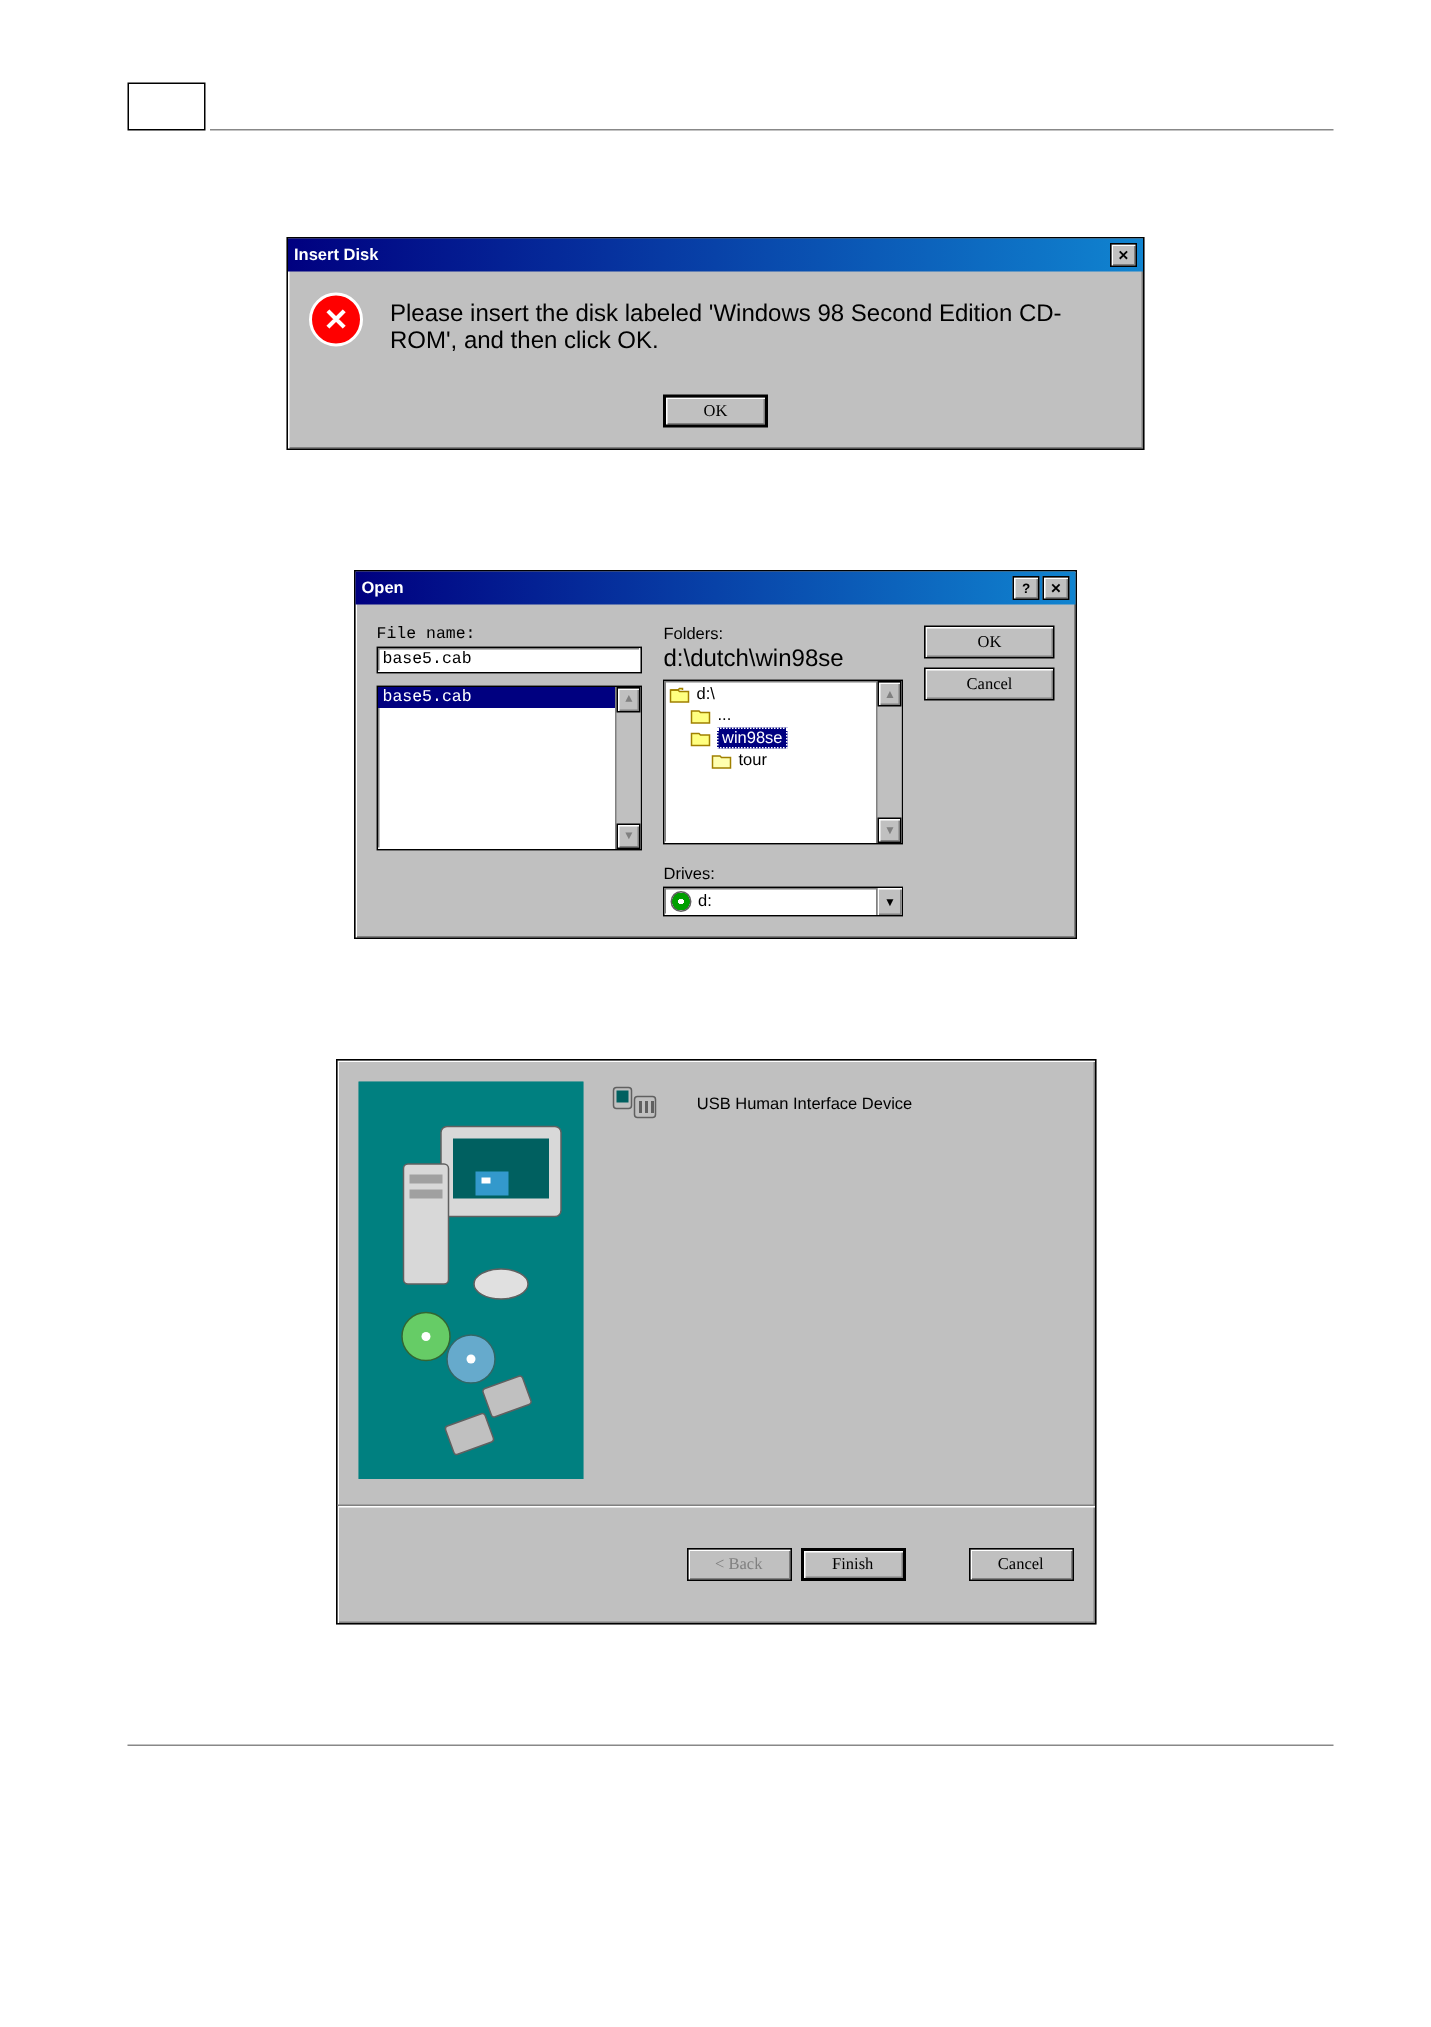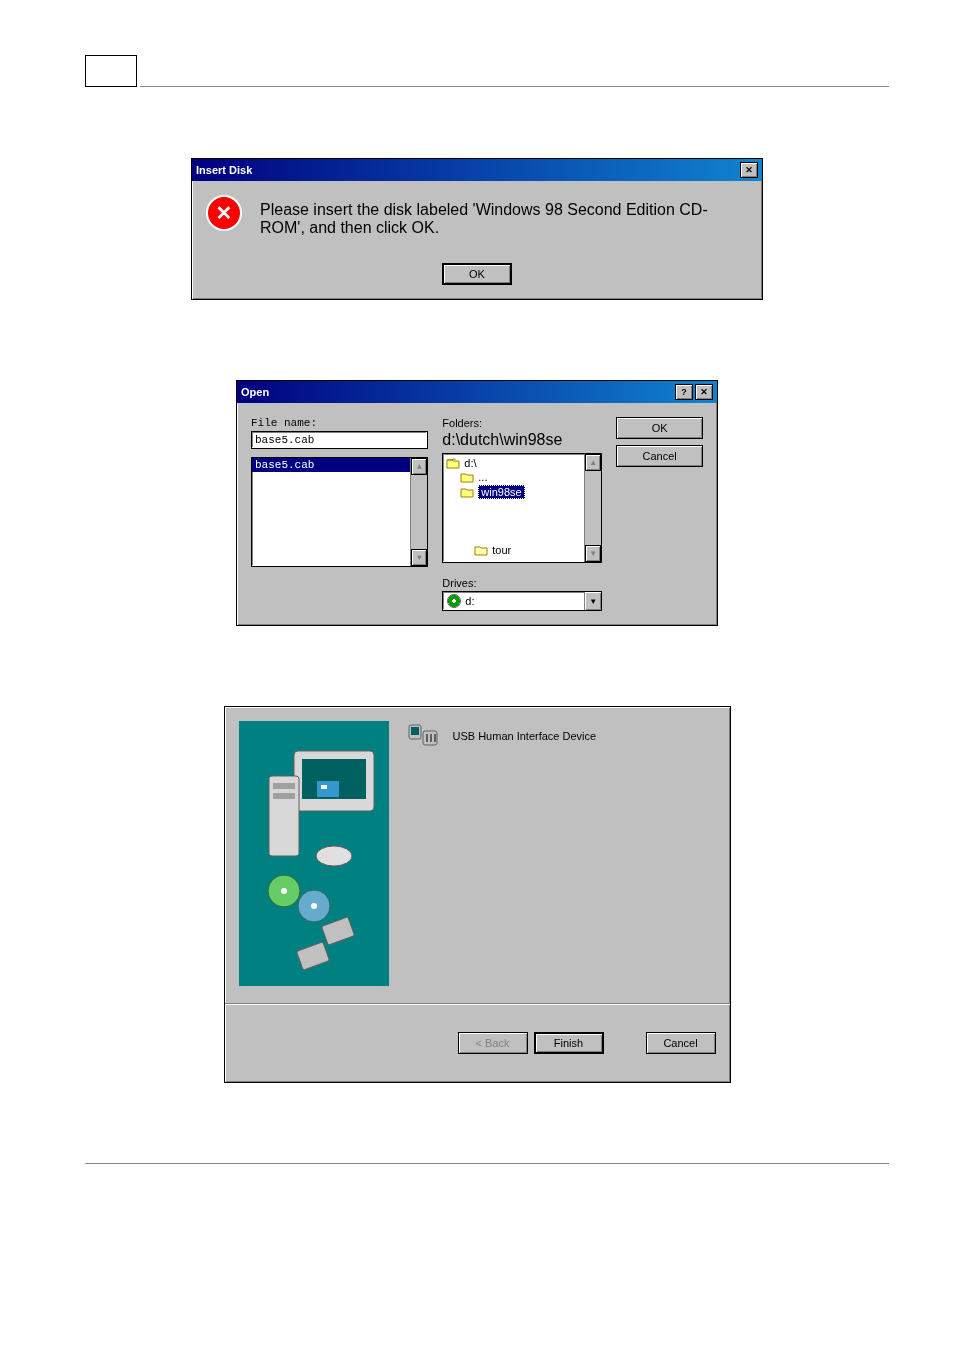--- a/index.html
+++ b/index.html
@@ -63,21 +63,21 @@
       font-weight: bold;
       color: #000;
     }
     .win-body { padding: 14px; }
     .btn {
       background: #c0c0c0;
       border: 1px solid #000;
       box-shadow: inset 1px 1px 0 #fff, inset -1px -1px 0 #808080;
       min-width: 70px;
       height: 22px;
-      font-family: Liberation Sans, sans-serif;
+      font-family: Liberation Serif, serif;
       font-size: 11px;
       padding: 0 8px;
       cursor: pointer;
     }
     .btn-default {
       border: 2px solid #000;
       box-shadow: inset 1px 1px 0 #fff, inset -1px -1px 0 #808080;
     }
     .btn:disabled { color: #808080; }
 
@@ -137,21 +137,21 @@
     }
     .list-item { padding: 1px 3px; display: flex; align-items: center; gap: 4px; }
     .list-item.sel { background: #000080; color: #fff; }
     .folder-icon {
       display: inline-flex;
       width: 14px; height: 12px;
     }
     .folder-icon svg { width: 100%; height: 100%; }
     .tree { padding: 2px 3px; }
     .tree .indent-1 { margin-left: 14px; }
-    .tree .indent-2 { margin-left: 28px; margin-top: 43px; }
+    .tree .indent-2 { margin-left: 28px; }
     .tree .row { display: flex; align-items: center; gap: 4px; padding: 1px 0; }
     .tree .row.sel span.lbl { background: #000080; color: #fff; padding: 0 2px; border: 1px dotted #fff; }
     .d2 .current-path { font-size: 16px; margin-bottom: 4px; }
     .d2 .drives-row { margin-top: 14px; }
     .combo {
       display: flex;
       border: 1px solid #000;
       box-shadow: inset -1px -1px 0 #fff, inset 1px 1px 0 #808080;
       background: #fff;
       width: 160px;
@@ -179,21 +179,21 @@
     .d3 { width: 505px; }
     .d3 .body3 { padding: 14px; display: flex; gap: 18px; min-height: 268px; }
     .d3 .wiz-img {
       width: 150px; height: 265px;
       background: #008080;
       position: relative;
       overflow: hidden;
     }
     .wiz-img svg { position: absolute; inset: 0; }
     .d3 .wiz-text { flex: 1; }
-    .d3 .dev-row { display: flex; align-items: center; gap: 14px; }
+    .d3 .dev-row { display: flex; align-items: center; gap: 26px; }
     .dev-icon {
       width: 32px; height: 30px;
       display: inline-flex; align-items: center; justify-content: center;
     }
     .d3 .desc { margin-top: 50px; line-height: 1.4; }
     .d3 .btn-bar {
       border-top: 1px solid #808080;
       box-shadow: inset 0 1px 0 #fff;
       padding: 28px 14px;
       display: flex;

